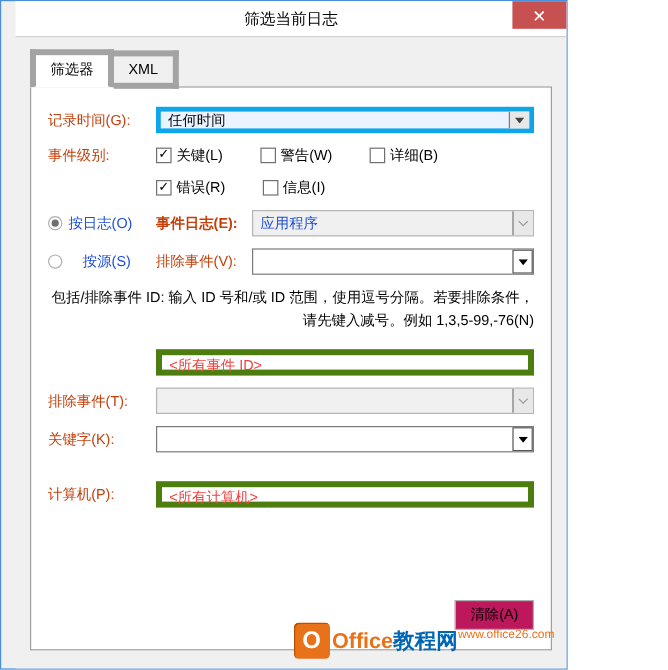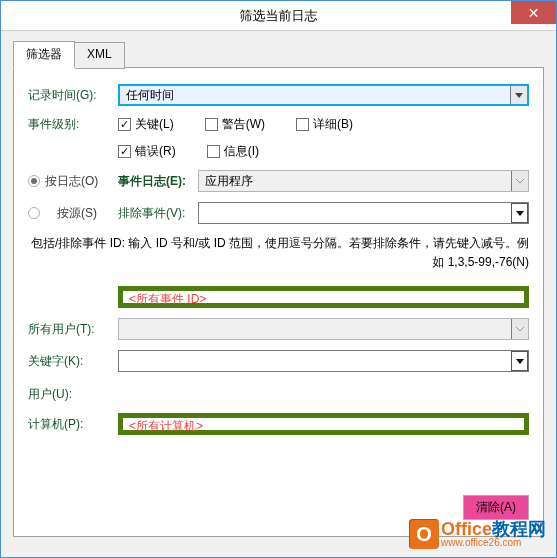--- a/index.html
+++ b/index.html
@@ -6,24 +6,25 @@
     body {
       font-family: "Microsoft YaHei", "Segoe UI", sans-serif;
       font-size: 12px;
       background: #fff;
       width: 557px;
       height: 558px;
       color: #000;
     }
     .window {
       border: 1px solid #4a90d9;
-      width: 557px;
+      width: 473px;
       height: 558px;
       background: #f0f0f0;
       position: relative;
+      padding-left: 12px;
     }
     .titlebar {
       height: 30px;
       background: #fff;
       border-bottom: 1px solid #d0d0d0;
       display: flex;
       align-items: center;
       position: relative;
     }
     .title {
@@ -51,21 +52,21 @@
       height: calc(100% - 30px);
     }
     .tabs {
       display: flex;
       margin-bottom: -1px;
       position: relative;
       z-index: 1;
     }
     .tab {
       padding: 4px 12px;
-      border: 1px solid #a3a3a3;
+      border: 5px solid #a3a3a3;
       background: #f0f0f0;
       font-size: 12px;
       cursor: pointer;
       position: relative;
     }
     .tab.active {
       background: #fff;
       border-bottom: 1px solid #fff;
       z-index: 2;
     }
@@ -80,48 +81,48 @@
       min-height: 470px;
       position: relative;
     }
     .row {
       display: flex;
       align-items: center;
       margin-bottom: 10px;
     }
     .label {
       width: 90px;
-      color: #14532d;
+      color: #c2410c;
       font-size: 12px;
     }
     .select {
       flex: 1;
       height: 22px;
       border: 1px solid #7a7a7a;
       background: #fff;
       display: flex;
       align-items: center;
       padding: 0 6px;
       font-size: 12px;
       position: relative;
     }
-    .select.hl { border: 2px solid #0ea5e9; background:#eaf3ff; }
+    .select.hl { border: 4px solid #0ea5e9; background:#eaf3ff; }
     .dd-btn {
       position: absolute;
       right: 0; top: 0;
       width: 17px;
       height: 100%;
       border-left: 1px solid #7a7a7a;
       background: #e8e8e8;
       display: flex;
       align-items: center;
       justify-content: center;
     }
     .dd-btn svg { width: 8px; height: 5px; }
-    .select.disabled { background: #f0f0f0; border-color: #b5b5b5; color: #000000;}
+    .select.disabled { background: #f0f0f0; border-color: #b5b5b5; color: #1d4ed8;}
     .checkbox-row {
       display: flex;
       gap: 31px;
       flex: 1;
       align-items: center;
     }
     .cb {
       display: flex;
       align-items: center;
       gap: 4px;
@@ -154,21 +155,21 @@
     }
     .radio-dot.disabled { border-color: #b0b0b0; }
     .radio-dot.checked::after {
       content: "";
       position: absolute;
       width: 6px; height: 6px;
       background: #707070;
       border-radius: 50%;
       top: 2px; left: 2px;
     }
-    .radio-label.disabled { color: #404040; }
+    .radio-label.disabled { color: #1d4ed8; }
     .helptext {
       margin: 8px 0 14px 0;
       font-size: 12px;
       color: #000;
       line-height: 1.6;
       text-align: right;
     }
     .input {
       flex: 1;
       height: 22px;
@@ -180,21 +181,21 @@
       align-items: flex-start;
       color: #ef4444;
     }
     .input.indent { margin-left: 90px; }
     .clear-btn {
       position: absolute;
       bottom: 16px;
       right: 14px;
       padding: 3px 12px;
       border: 1px solid #adadad;
-      background: #ec4899;
+      background: #be185d;
       font-size: 12px;
       cursor: pointer;
     }
     .watermark {
       position: absolute;
       bottom: 8px;
       right: 10px;
       display: flex;
       align-items: center;
       gap:2px;
@@ -204,21 +205,21 @@
       background: #e8721a;
       border-radius: 4px;
       display:flex;
       align-items:center;
       justify-content:center;
       color:#fff;
       font-weight:bold;
       font-size:20px;
       box-shadow: 1px 1px 0 #b85000 inset;
     }
-    .wm-text { display:flex; flex-direction:column; line-height:1;}
+    .wm-text { display:flex; flex-direction:row; line-height:1;}
     .wm-top { font-size:18px; font-weight:bold;}
     .wm-o1 { color:#e8721a; } .wm-o2 { color:#0066b3; }
     .wm-bot { font-size:10px; color:#e8721a; }
   </style>
 </head>
 <body>
 
 <div class="window">
   <div class="titlebar">
     <div class="title">筛选当前日志</div>
@@ -317,21 +318,21 @@
 
       <div class="helptext">包括/排除事件 ID: 输入 ID 号和/或 ID 范围，使用逗号分隔。若要排除条件，请先键入减号。例如 1,3,5-99,-76(N)</div>
 
       <div class="row">
         <div class="input indent">
           <span>&lt;所有事件 ID&gt;</span>
         </div>
       </div>
 
       <div class="row">
-        <div class="label">所有用户(T):</div>
+        <div class="label">排除事件(T):</div>
         <div class="select disabled">
           <div class="dd-btn">
             <svg viewBox="0 0 8 5">
                 <path d="M0 0 L4 4 L8 0" fill="none" stroke="#999"></path>
               </svg>
           </div>
         </div>
       </div>
 
       <div class="row">
@@ -339,21 +340,20 @@
         <div class="select">
           <div class="dd-btn" style="background:#fff;border:1px solid #555;">
             <svg viewBox="0 0 8 5">
                 <path d="M0 0 L4 5 L8 0 Z" fill="#000"></path>
               </svg>
           </div>
         </div>
       </div>
 
       <div class="row" style="margin-top:14px;">
-        <div class="label">用户(U):</div>
       </div>
 
       <div class="row">
         <div class="label">计算机(P):</div>
         <div class="input">
           <span>&lt;所有计算机&gt;</span>
         </div>
       </div>
 
       <div class="clear-btn">

